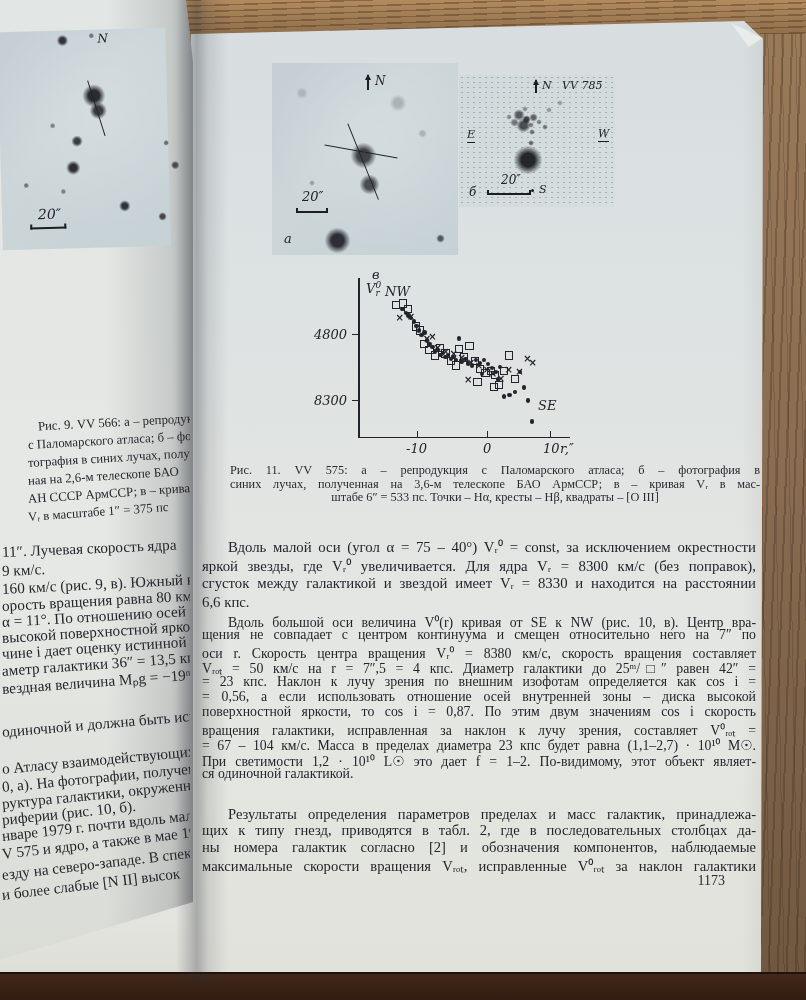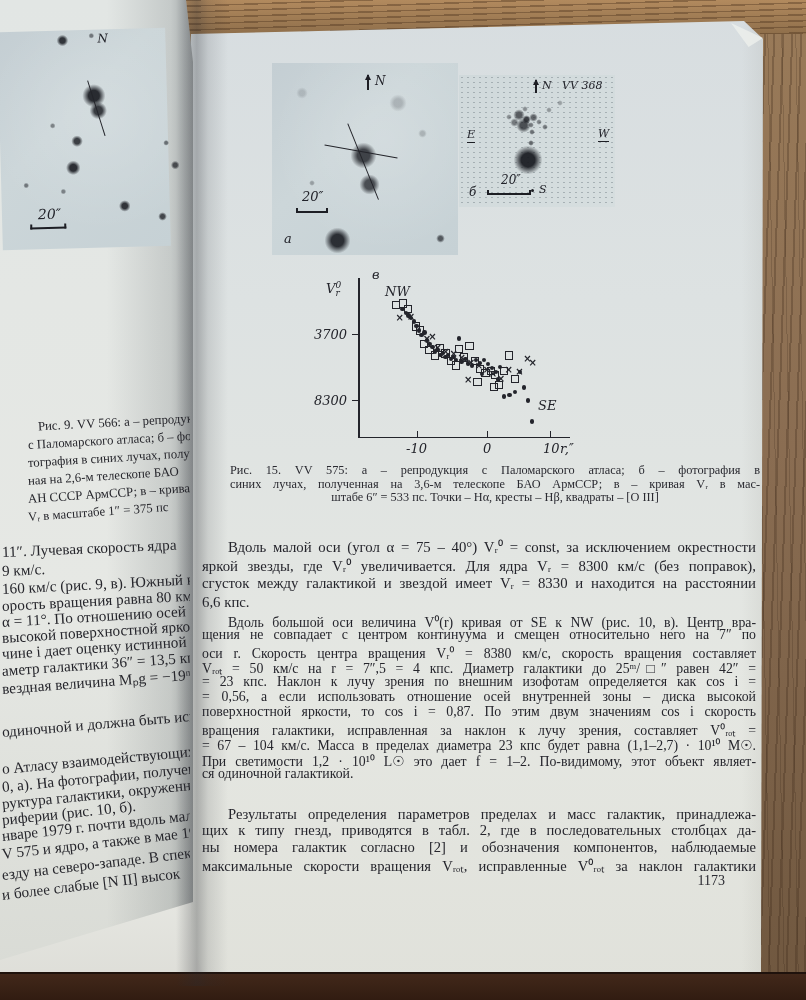--- a/index.html
+++ b/index.html
@@ -55,21 +55,21 @@
   .cap{position:absolute;width:530px;left:40px;font-size:12.3px;color:#2a2a31;text-align:justify;text-align-last:justify;}
   .cap.center{text-align:center;text-align-last:center;}
   .p1{font-size:14.8px;} .p2{font-size:13.8px;} .p3{font-size:14.6px;}
   .heading{position:absolute;left:12px;width:554px;text-align:center;font-weight:bold;font-size:14.8px;color:#25252c;}
   .pagenum{position:absolute;left:12px;width:523px;text-align:right;font-size:14px;color:#2a2a31;}
   .axis{position:absolute;background:#23242b;}
   .tick-label{position:absolute;font-family:"DejaVu Serif",serif;font-style:italic;font-size:13px;color:#23242b;}
   .pt-dot{position:absolute;width:4.4px;height:4.4px;border-radius:50%;background:#23242b;}
   .pt-cross{position:absolute;font-family:"DejaVu Sans",sans-serif;font-size:10px;font-weight:bold;color:#23242b;line-height:10px;}
   .pt-square{position:absolute;width:6.2px;height:6.2px;border:1.3px solid #23242b;background:rgba(0,0,0,0);}
-  .vlab{line-height:10px;font-size:13px;}
+  .vlab{line-height:10px;font-size:13px;margin-left:40px;}
   .vlab .ss{display:inline-block;vertical-align:middle;font-size:9px;line-height:8px;}
 </style>
 </head>
 <body>
 
 <div class="scene">
   <div class="wood-top"></div>
   <div class="under-pages"></div>
 
   <div class="right-page"></div>
@@ -92,21 +92,21 @@
         <div class="blob" style="left: 37px; top: 117px; width: 6px; height: 6px; background: radial-gradient(circle, rgba(22, 24, 30, 0.3) 0px, rgba(22, 24, 30, 0.3) 32%, rgba(22, 24, 30, 0) 68%);"></div>
         <div class="blob" style="left: 145.5px; top: 65.5px; width: 9px; height: 9px; background: radial-gradient(circle, rgba(22, 24, 30, 0.2) 0px, rgba(22, 24, 30, 0.2) 32%, rgba(22, 24, 30, 0) 68%);"></div>
         <div class="blob" style="left: 24px; top: 24px; width: 12px; height: 12px; background: radial-gradient(circle, rgba(22, 24, 30, 0.15) 0px, rgba(22, 24, 30, 0.15) 32%, rgba(22, 24, 30, 0) 68%);"></div>
         <div class="pline" style="left: 52px; top: 88px; width: 74px; transform: rotate(10deg);"></div>
         <div class="pline" style="left: 50px; top: 98px; width: 82px; transform: rotate(68deg);"></div>
       </div>
 
     <div class="photo speckle" id="figB" style="left:269px;top:55px;width:156px;height:132px;">
       <div class="narrow" style="left:76px;top:5px;height:13px;"></div>
       <div class="plabel" style="left:83px;top:4px;font-size:11px;">N</div>
-      <div class="plabel" style="left:103px;top:4px;font-size:11px;">VV 368</div>
+      <div class="plabel" style="left:103px;top:4px;font-size:11px;">VV 785</div>
       <div class="plabel uline" style="left:8px;top:53px;font-size:11px;">E</div>
       <div class="plabel uline" style="left:139px;top:52px;font-size:11px;">W</div>
       <div class="plabel" style="left:10px;top:110px;font-size:12px;">б</div>
       <div class="plabel" style="left:42px;top:98px;font-size:12px;">20″</div>
       <div class="scalebar" style="left:28px;top:118px;width:44px;"></div>
       <div class="plabel" style="left:80px;top:108px;font-size:11px;">S</div>
       <div class="blob" style="left:72px;top:114px;width:3px;height:3px;background:#1d1e24;"></div>
     <div class="blob" style="left: 54px; top: 34px; width: 12px; height: 12px; background: radial-gradient(circle, rgba(22, 24, 30, 0.65) 0px, rgba(22, 24, 30, 0.65) 32%, rgba(22, 24, 30, 0) 68%);"></div>
         <div class="blob" style="left: 62.5px; top: 39.5px; width: 9px; height: 9px; background: radial-gradient(circle, rgba(22, 24, 30, 0.8) 0px, rgba(22, 24, 30, 0.8) 32%, rgba(22, 24, 30, 0) 68%);"></div>
         <div class="blob" style="left: 69.5px; top: 37.5px; width: 9px; height: 9px; background: radial-gradient(circle, rgba(22, 24, 30, 0.6) 0px, rgba(22, 24, 30, 0.6) 32%, rgba(22, 24, 30, 0) 68%);"></div>
@@ -125,21 +125,21 @@
       </div>
 
     <div id="plot" style="position:absolute;left:0;top:0;width:578px;height:460px;">
       <div class="axis" style="left:168px;top:258px;width:1.6px;height:160px;"></div>
       <div class="axis" style="left:168px;top:416.5px;width:212px;height:1.6px;"></div>
       <div class="axis" style="left:227px;top:411px;width:1.4px;height:6px;"></div>
       <div class="axis" style="left:297px;top:411px;width:1.4px;height:6px;"></div>
       <div class="axis" style="left:360px;top:411px;width:1.4px;height:6px;"></div>
       <div class="axis" style="left:162px;top:314px;width:7px;height:1.4px;"></div>
       <div class="axis" style="left:162px;top:380px;width:7px;height:1.4px;"></div>
-      <div class="tick-label" style="left:124px;top:307px;">3700</div>
+      <div class="tick-label" style="left:124px;top:307px;">4800</div>
       <div class="tick-label" style="left:124px;top:373px;">8300</div>
       <div class="tick-label" style="left:216px;top:421px;">-10</div>
       <div class="tick-label" style="left:293px;top:421px;">0</div>
       <div class="tick-label" style="left:353px;top:421px;">10</div>
       <div class="tick-label" style="left:370px;top:421px;">r,″</div>
       <div class="tick-label vlab" style="left:136px;top:261px;">
         <span>V</span><span class="ss"><span>0</span><br><span>r</span></span>
       </div>
       <div class="tick-label" style="left:182px;top:247px;">в</div>
       <div class="tick-label" style="left:195px;top:264px;">NW</div>
@@ -226,21 +226,21 @@
         <div class="pt-square" style="left: 300.65px; top: 351.26px;"></div>
         <div class="pt-square" style="left: 304.64px; top: 361.16px;"></div>
         <div class="pt-square" style="left: 309.96px; top: 346.64px;"></div>
         <div class="pt-square" style="left: 315.28px; top: 331.46px;"></div>
         <div class="pt-square" style="left: 283.36px; top: 357.86px;"></div>
         <div class="pt-square" style="left: 299.985px; top: 363.14px;"></div>
         <div class="pt-square" style="left: 320.6px; top: 354.56px;"></div>
       </div>
 
     <div id="cap10">
-        <div class="cap" style="top: 443px;">Рис. 15. VV 575: а – репродукция с Паломарского атласа; б – фотография в</div>
+        <div class="cap" style="top: 443px;">Рис. 11. VV 575: а – репродукция с Паломарского атласа; б – фотография в</div>
         <div class="cap" style="top: 456.5px;">синих лучах, полученная на 3,6-м телескопе БАО АрмССР; в – кривая Vᵣ в мас-</div>
         <div class="cap center" style="top: 470px;">штабе 6″ = 533 пс. Точки – Hα, кресты – Hβ, квадраты – [O III]</div>
       </div>
 
     <div id="para1">
         <div class="jline p1 indent" style="top: 516px;">Вдоль малой оси (угол α = 75 – 40°) Vᵣ⁰ = const, за исключением окрестности</div>
         <div class="jline p1" style="top: 535.4px;">яркой звезды, где Vᵣ⁰ увеличивается. Для ядра Vᵣ = 8300 км/с (без поправок),</div>
         <div class="jline p1" style="top: 554.8px;">сгусток между галактикой и звездой имеет Vᵣ = 8330 и находится на расстоянии</div>
         <div class="jline p1 jlast" style="top: 574.2px;">6,6 кпс.</div>
       </div>

